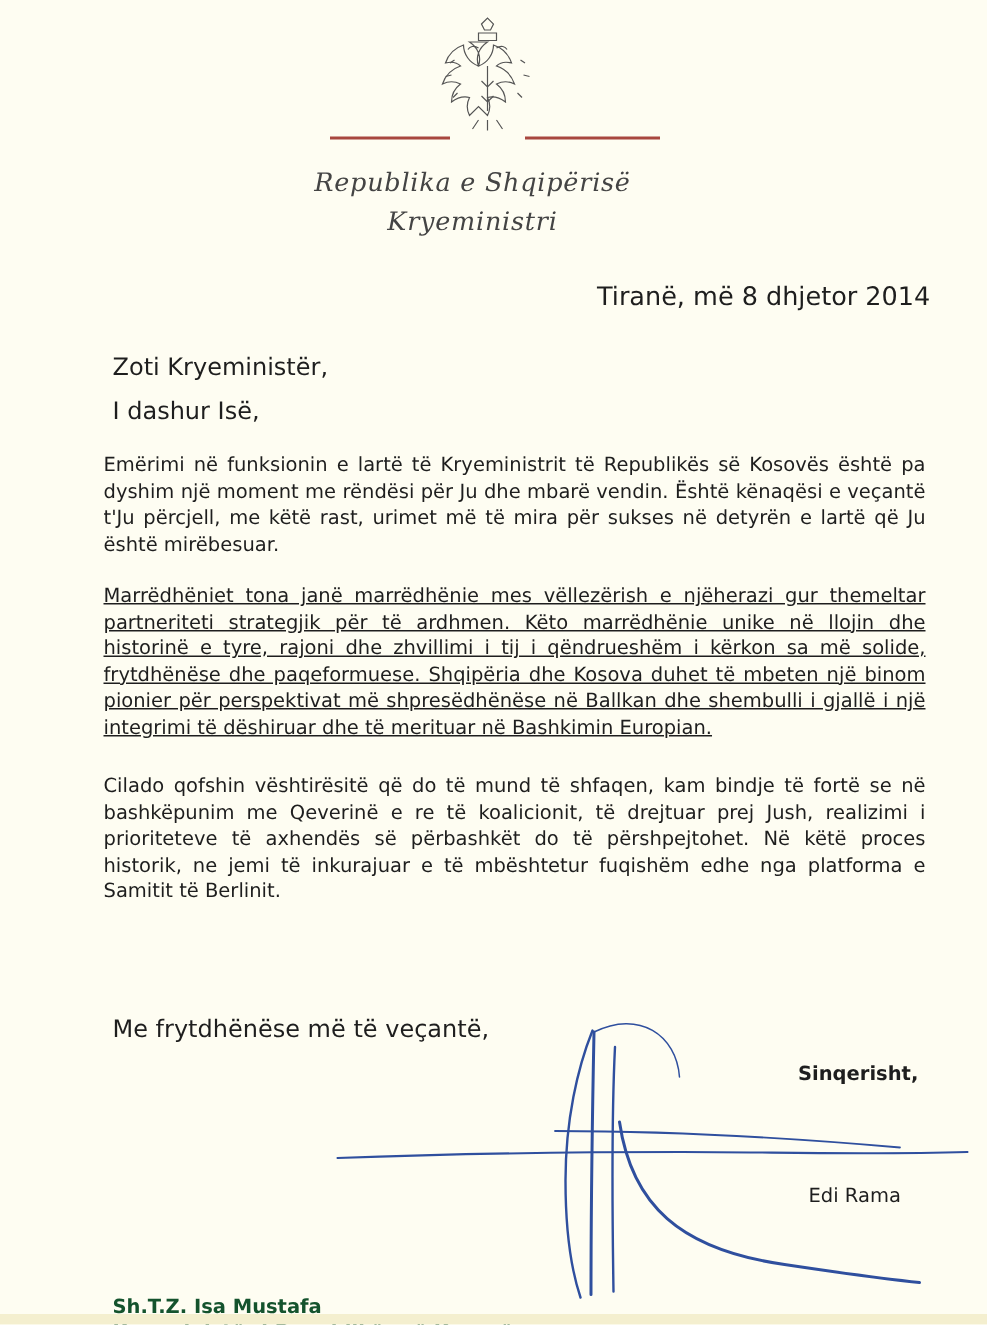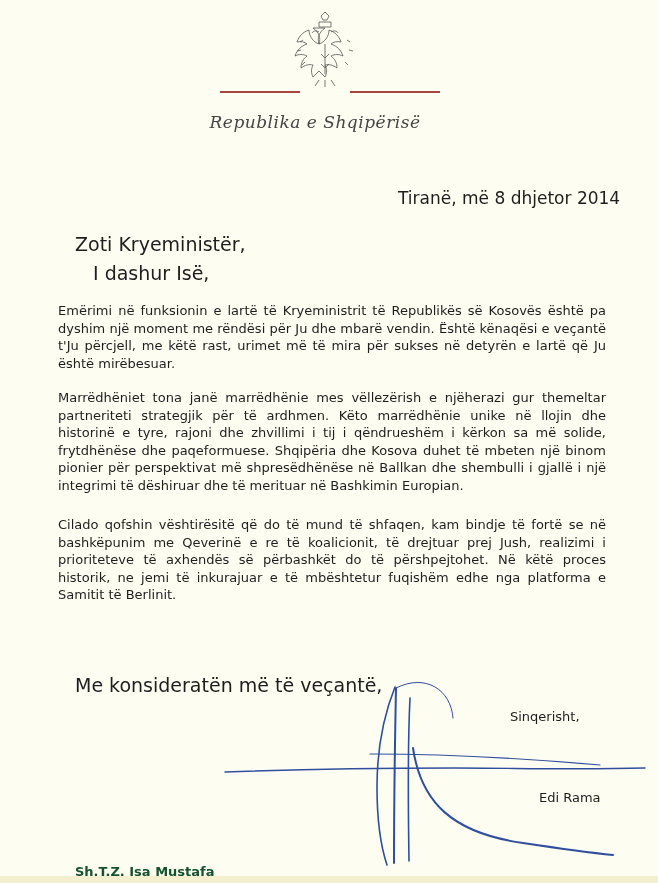--- a/index.html
+++ b/index.html
@@ -17,30 +17,30 @@
     .rule.left { left: 220px; width: 80px; }
     .rule.right { left: 350px; width: 90px; }
     .script {
       position: absolute; left: 0; width: 630px; text-align: center;
       font-family: "DejaVu Serif", "Liberation Serif", serif; font-style: italic;
       color: #444; letter-spacing: 0.5px;
     }
     .script.republic { top: 112px; font-size: 17px; }
     .script.office { top: 138px; font-size: 17px; }
     .date { position: absolute; left: 398px; top: 188px; font-size: 17px; }
-    .text { position: absolute; left: 75px; font-size: 19px; line-height: 17px; }
+    .text { position: absolute; left: 75px; font-size: 16px; line-height: 17px; }
     .salutation1 { top: 236px; }
-    .salutation2 { top: 265px; margin-left: 18px; }
-    .para { position: absolute; left: 58px; width: 548px; font-size: 13px; line-height: 17.5px; text-align: justify; }
+    .salutation2 { top: 265px; }
+    .para { position: absolute; left: 69px; width: 548px; font-size: 13px; line-height: 17.5px; text-align: justify; }
     .p1 { top: 302px; }
-    .p2 { top: 389px; }
+    .p2 { top: 389px; text-decoration: underline; }
     .p3 { top: 516px; }
     .p4 { top: 606px; }
     .closing { top: 677px; }
-    .sincerely { position: absolute; left: 510px; top: 709px; font-size: 13px; }
+    .sincerely { position: absolute; left: 532px; top: 709px; font-size: 13px; font-weight: bold; }
     .signer { position: absolute; left: 539px; top: 790px; font-size: 13px; }
     .signature { position: absolute; left: 0; top: 0; width: 658px; height: 883px; pointer-events: none; }
     .addressee { position: absolute; left: 75px; top: 863px; font-size: 13px; line-height: 17px; font-weight: bold; color: #14532d; }
     .addressee div { white-space: nowrap; }
   </style>
 </head>
 <body>
 
 <div class="page">
 
@@ -52,32 +52,33 @@
         <path d="M40 18 c-6 4 -8 10 -6 16 c-6 -2 -10 -8 -10 -14 c-6 2 -10 6 -12 12 c4 -1 8 0 10 2 c-6 2 -10 6 -12 12 c4 -2 8 -2 12 0 c-4 3 -6 7 -6 12 c4 -3 8 -4 12 -3 c-2 4 -2 8 0 12 l6 -6 l6 6 c2 -4 2 -8 0 -12 c4 -1 8 0 12 3 c0 -5 -2 -9 -6 -12 c4 -2 8 -2 12 0 c-2 -6 -6 -10 -12 -12 c2 -2 6 -3 10 -2 c-2 -6 -6 -10 -12 -12 c0 6 -4 12 -10 14 c2 -6 0 -12 -6 -16 z"></path>
         <path d="M34 22 c-3 -2 -6 -1 -7 1 M46 22 c3 -2 6 -1 7 1"></path>
         <path d="M40 34 v30 M36 44 l4 4 l4 -4 M36 54 l4 4 l4 -4"></path>
         <path d="M18 30 l-3 2 M16 40 l-4 1 M20 52 l-3 3 M62 30 l3 2 M64 40 l4 1 M60 52 l3 3"></path>
         <path d="M34 70 l-4 6 M46 70 l4 6 M40 70 v7"></path>
       </g>
     </svg>
     <div class="rule left"></div>
     <div class="rule right"></div>
     <div class="script republic">Republika e Shqipërisë</div>
+    <div class="script office">Kryeministri</div>
   </div>
 
   <div class="date">Tiranë, më 8 dhjetor 2014</div>
 
   <div class="text salutation1">Zoti Kryeministër,</div>
   <div class="text salutation2">I dashur Isë,</div>
 
   <div class="para p1">Emërimi në funksionin e lartë të Kryeministrit të Republikës së Kosovës është pa dyshim një moment me rëndësi për Ju dhe mbarë vendin. Është kënaqësi e veçantë t'Ju përcjell, me këtë rast, urimet më të mira për sukses në detyrën e lartë që Ju është mirëbesuar.</div>
   <div class="para p2">Marrëdhëniet tona janë marrëdhënie mes vëllezërish e njëherazi gur themeltar partneriteti strategjik për të ardhmen. Këto marrëdhënie unike në llojin dhe historinë e tyre, rajoni dhe zhvillimi i tij i qëndrueshëm i kërkon sa më solide, frytdhënëse dhe paqeformuese. Shqipëria dhe Kosova duhet të mbeten një binom pionier për perspektivat më shpresëdhënëse në Ballkan dhe shembulli i gjallë i një integrimi të dëshiruar dhe të merituar në Bashkimin Europian.</div>
   <div class="para p3">Cilado qofshin vështirësitë që do të mund të shfaqen, kam bindje të fortë se në bashkëpunim me Qeverinë e re të koalicionit, të drejtuar prej Jush, realizimi i prioriteteve të axhendës së përbashkët do të përshpejtohet. Në këtë proces historik, ne jemi të inkurajuar e të mbështetur fuqishëm edhe nga platforma e Samitit të Berlinit.</div>
 
-  <div class="text closing">Me konsideratën më të veçantë,</div>
+  <div class="text closing">Me frytdhënëse më të veçantë,</div>
   <div class="sincerely">Sinqerisht,</div>
 
   <svg class="signature" viewBox="0 0 658 883">
     <g fill="none" stroke="#2f4f9e" stroke-linecap="round">
       <path d="M395 687 c-10 25 -18 60 -18 100 c0 35 4 60 10 78" stroke-width="1.6"></path>
       <path d="M396 688 c30 -15 55 2 57 30" stroke-width="1"></path>
       <path d="M396 688 c-1 50 -2 110 -2 175" stroke-width="2"></path>
       <path d="M410 698 c-2 40 -2 100 -1 163" stroke-width="1.6"></path>
       <path d="M413 748 c8 55 40 85 110 95 c40 6 70 10 90 12" stroke-width="2"></path>
       <path d="M225 772 c80 -3 160 -4 230 -4 c60 0 120 2 190 0" stroke-width="1.4"></path>

